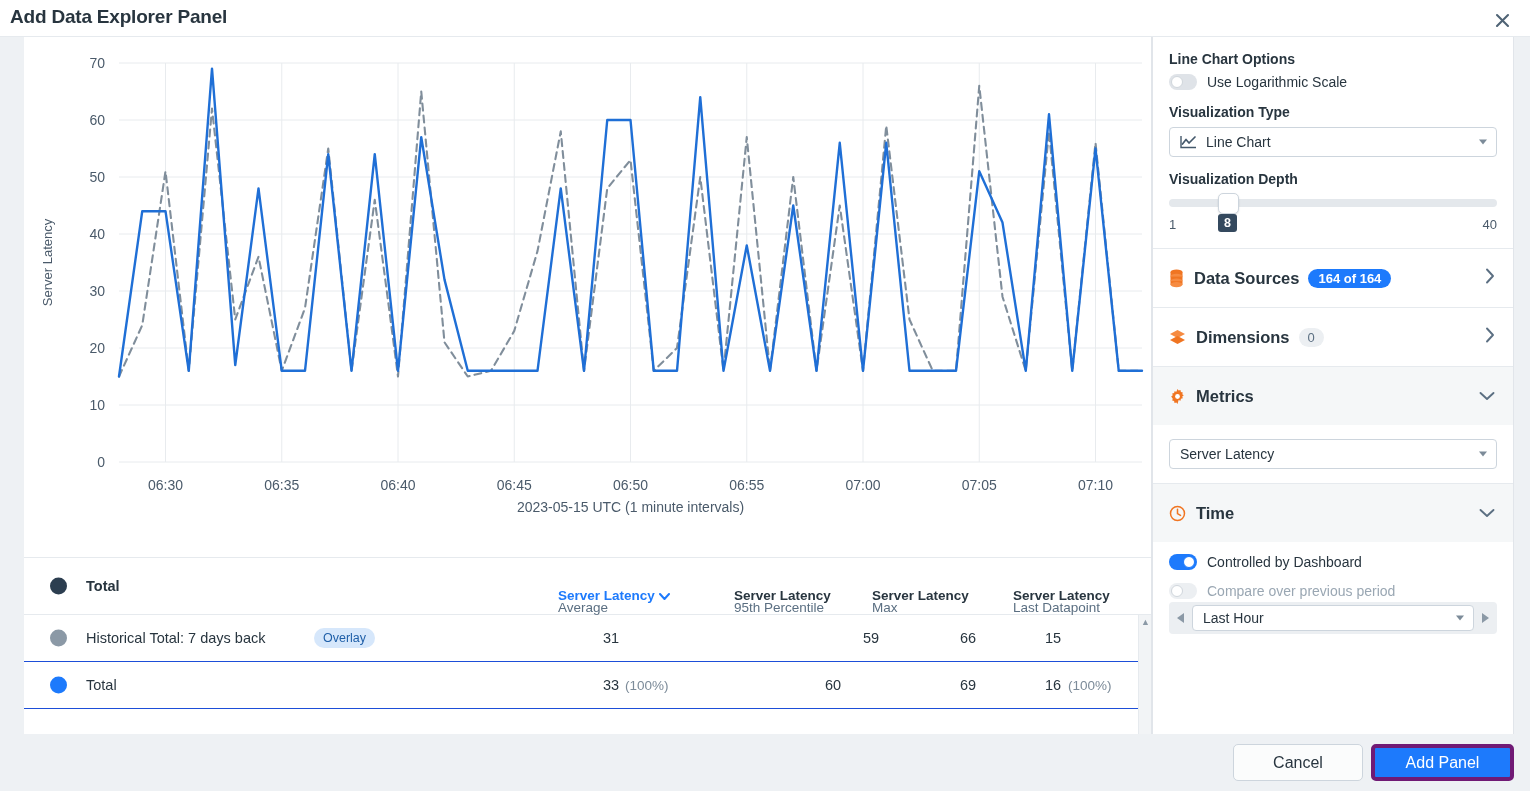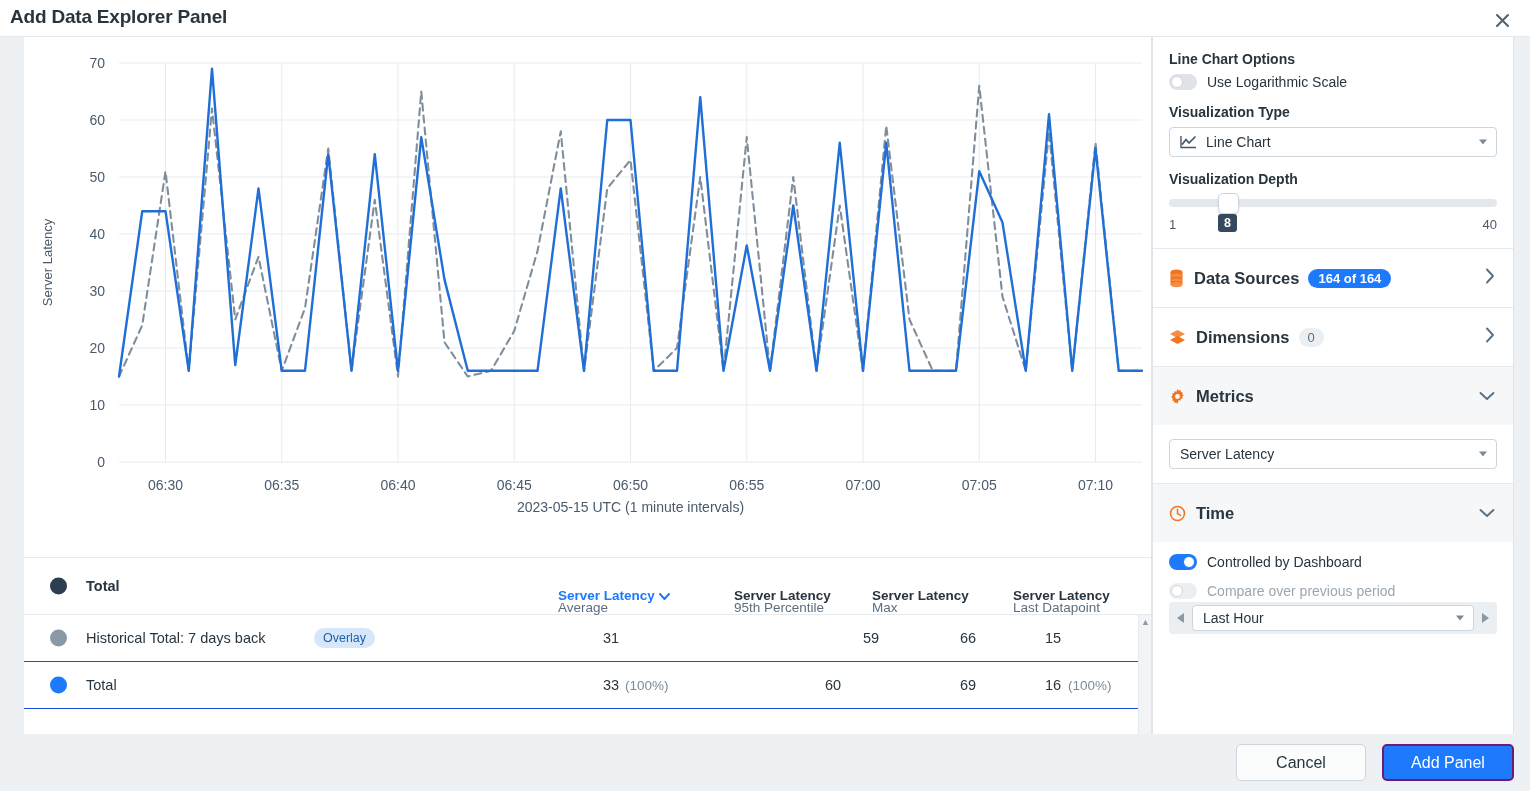--- a/index.html
+++ b/index.html
@@ -210,31 +210,31 @@
   .step-btn {
     width: 18px; height: 24px; display: flex; align-items: center; justify-content: center;
     cursor: pointer; color: #8b99a6;
   }
   .stepper .select { flex: 1; height: 26px; }
 
   
   .modal-footer {
     position: absolute; left: 0; bottom: 0; width: 1530px; height: 57px;
     background: #eef1f4; display: flex; align-items: center; justify-content: flex-end;
-    gap: 16px; padding-right: 16px;
+    gap: 8px; padding-right: 16px;
   }
   .btn {
     height: 37px; border-radius: 5px; font-size: 16px; cursor: pointer;
     display: flex; align-items: center; justify-content: center;
   }
   .btn-cancel {
     width: 130px; background: #fbfcfc; border: 1px solid #cdd5dd; color: #28353f;
   }
   .btn-primary {
-    width: 132px; background: #1d7afc; border: 2px solid #701a75; color: #fff;
+    width: 143px; background: #1d7afc; border: 4px solid #701a75; color: #fff;
   }
 </style>
 </head>
 <body>
 
 <div class="modal">
 
   <div class="modal-header">
     <div class="modal-title">Add Data Explorer Panel</div>
     <div class="close-btn">

